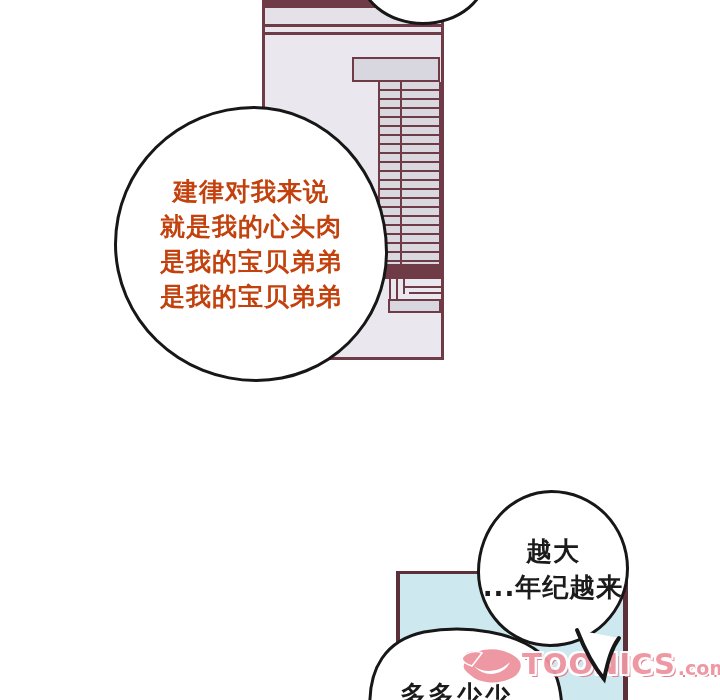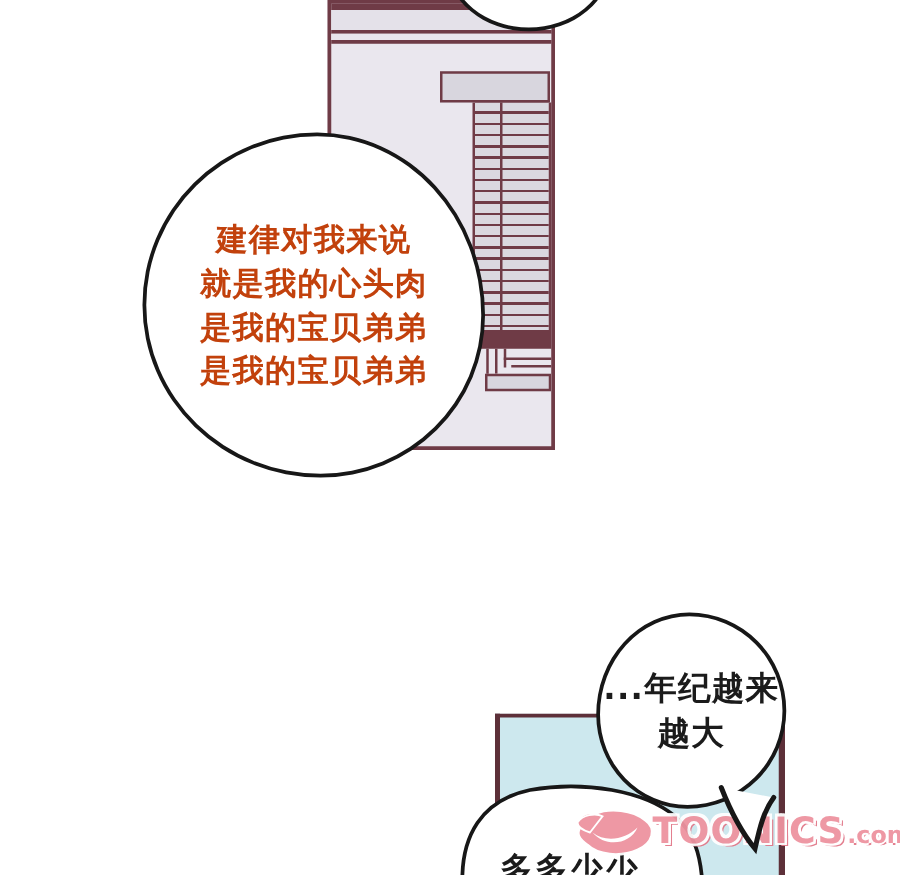--- a/index.html
+++ b/index.html
@@ -114,22 +114,22 @@
     <div class="txt">
       <div>建律对我来说</div>
       <div>就是我的心头肉</div>
       <div>是我的宝贝弟弟</div>
       <div>是我的宝贝弟弟</div>
     </div>
   </div>
 
   <div class="bubble bubble-age">
     <div class="txt">
+      <div>越大</div>
       <div>...年纪越来</div>
-      <div>越大</div>
     </div>
   </div>
 
   <div class="watermark">
     <svg width="72" height="44" viewBox="0 0 72 44">
       <path d="M 6 18 C 2 10 10 5 18 7 C 30 2 48 4 58 12 C 68 19 64 31 52 36 C 38 42 20 40 12 32 C 5 27 3 23 6 18 Z" fill="#ee93a0" stroke="#ffffff" stroke-width="2"></path>
       <path d="M 4 14 C 8 8 18 6 24 9 L 14 22 C 8 20 4 18 4 14 Z" fill="#ee93a0" stroke="#ffffff" stroke-width="1.5"></path>
       <path d="M 16 22 C 26 30 42 28 52 18 C 46 32 26 34 16 22 Z" fill="#ffffff"></path>
     </svg>
     <span class="wm-text">TOONICS</span>

